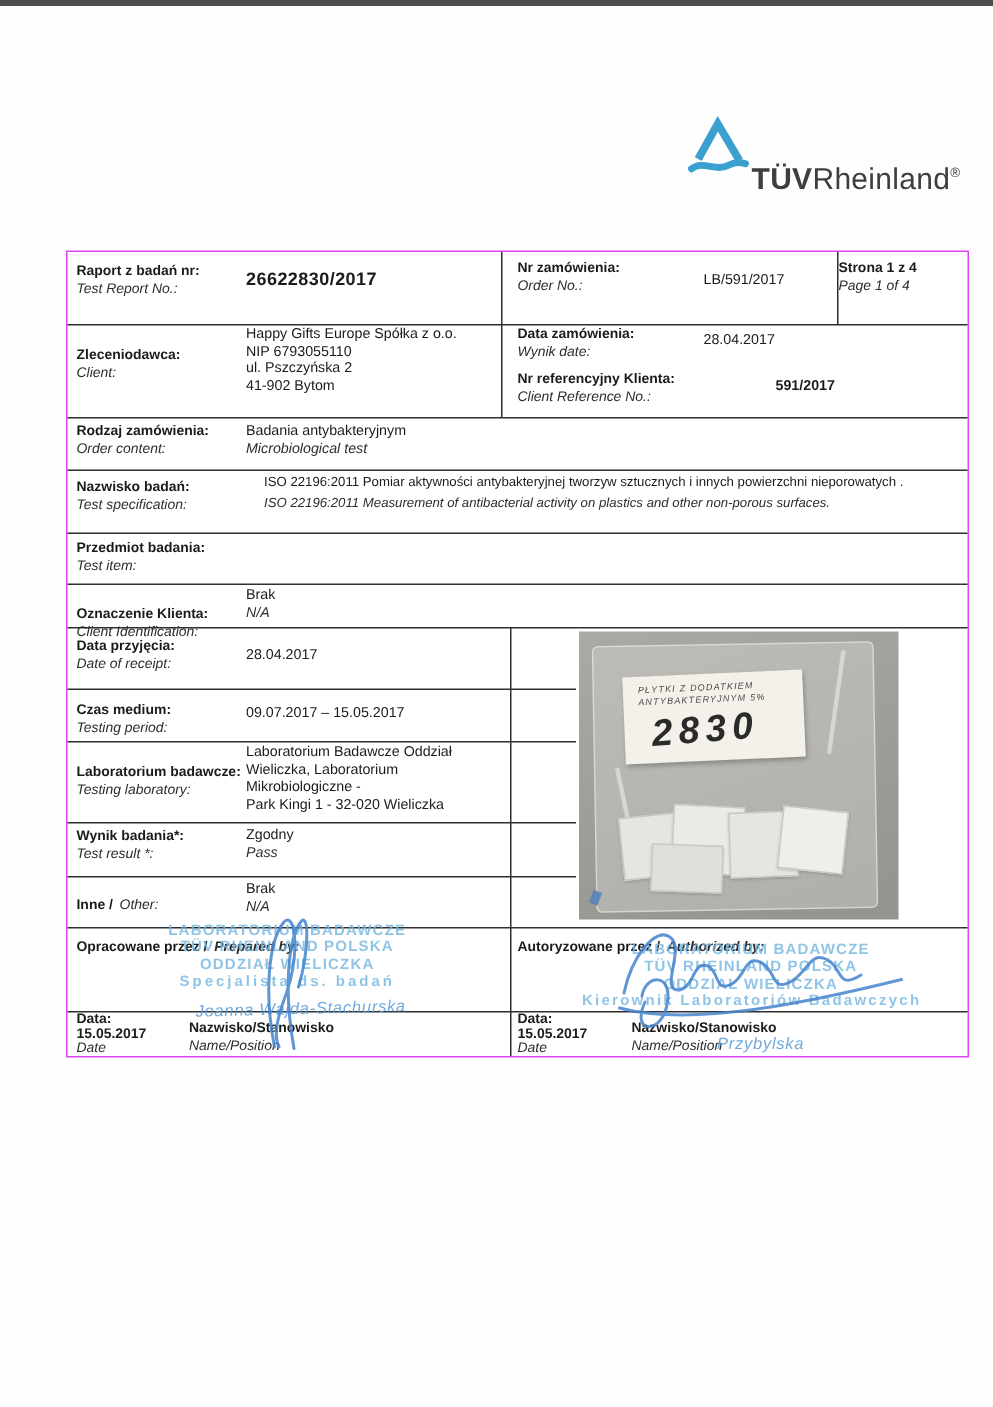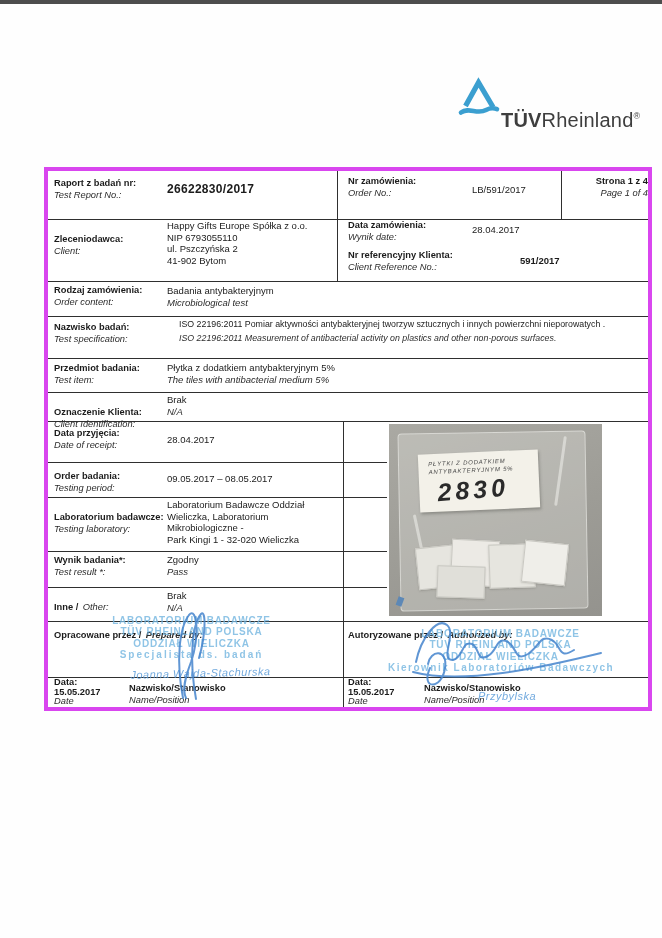--- a/index.html
+++ b/index.html
@@ -7,32 +7,32 @@
         font-family:"Liberation Sans",sans-serif;color:#1b1b1b;}
   .abs{position:absolute;}
   .topstrip{left:0;top:0;width:662px;height:4px;background:#4d4d4d;}
 
   
   .logo-text{left:501px;top:87px;font-size:20px;color:#3e3e3e;letter-spacing:.2px;margin-top:22px;}
   .logo-text b{font-weight:bold;}
   .logo-reg{font-size:9px;vertical-align:8px;}
 
   
-  .doc-table{left:44px;top:167px;width:600px;height:536px;border:4px solid #d946ef;background:#fff;}
+  .doc-table{left:44px;top:167px;width:600px;height:536px;border:1px solid #d946ef;background:#fff;}
   .hline{position:absolute;left:0;right:0;height:1px;background:#2f2f2f;}
   .vline{position:absolute;width:1px;background:#2f2f2f;}
 
   .lb{font-weight:bold;font-size:9.3px;line-height:11.5px;white-space:nowrap;}
   .li{font-style:italic;font-size:9.3px;line-height:11.5px;color:#2c2c2c;white-space:nowrap;}
   .v {font-size:9.5px;line-height:11.5px;white-space:nowrap;}
   .vi{font-size:9.5px;line-height:11.5px;font-style:italic;color:#2c2c2c;white-space:nowrap;}
   .vb{font-weight:bold;}
   .big{font-size:12px;font-weight:bold;letter-spacing:.3px;}
   .small{font-size:8.8px;padding-left:12px;}
-  .ctr{text-align:right;}
+  .ctr{text-align:left;}
 
   
   .photo{left:341px;top:253px;width:213px;height:192px;background:linear-gradient(160deg,#aaa9a3 0%,#9d9c96 55%,#94938e 100%);overflow:hidden;}
   .bag{position:absolute;left:10px;top:8px;width:186px;height:176px;background:rgba(222,221,215,.38);
        border:1px solid rgba(240,240,236,.55);border-radius:4px;transform:rotate(-1deg);}
   .glint{position:absolute;width:3px;background:rgba(245,245,242,.5);border-radius:2px;}
   .note{position:absolute;left:30px;top:28px;width:120px;height:58px;background:#f3f1e9;
         box-shadow:1px 2px 3px rgba(60,60,55,.35);transform:rotate(-2.5deg);}
   .scrawl{font-size:6px;letter-spacing:.8px;color:#4a4a4a;font-style:italic;line-height:8px;
           padding:6px 0 0 10px;white-space:nowrap;}
@@ -132,45 +132,41 @@
     </div>
     <div class="abs" style="left:119px;top:148px;">
       <div class="v small">ISO 22196:2011 Pomiar aktywności antybakteryjnej tworzyw sztucznych i innych powierzchni nieporowatych .</div>
       <div class="vi small" style="margin-top:2px;">ISO 22196:2011 Measurement of antibacterial activity on plastics and other non-porous surfaces.</div>
     </div>
 
     <div class="abs" style="left:6px;top:192px;">
       <div class="lb">Przedmiot badania:</div>
       <div class="li">Test item:</div>
     </div>
-    <div class="abs" style="left:119px;top:191px;">
-      <div class="v">Płytka z dodatkiem antybakteryjnym 5%</div>
-      <div class="vi">The tiles with antibacterial medium 5%</div>
-    </div>
 
     <div class="abs" style="left:6px;top:224px;margin-top:12px;">
       <div class="lb">Oznaczenie Klienta:</div>
       <div class="li">Client Identification:</div>
     </div>
     <div class="abs" style="left:119px;top:223px;">
       <div class="v">Brak</div>
       <div class="vi">N/A</div>
     </div>
 
     <div class="abs" style="left:6px;top:257px;">
       <div class="lb">Data przyjęcia:</div>
       <div class="li">Date of receipt:</div>
     </div>
     <div class="abs v" style="left:119px;top:263px;">28.04.2017</div>
 
     <div class="abs" style="left:6px;top:300px;">
-      <div class="lb">Order badania:</div>
+      <div class="lb">Czas medium:</div>
       <div class="li">Testing period:</div>
     </div>
-    <div class="abs v" style="left:119px;top:302px;">09.05.2017 – 08.05.2017</div>
+    <div class="abs v" style="left:119px;top:302px;">09.07.2017 – 15.05.2017</div>
 
     <div class="abs" style="left:6px;top:341px;">
       <div class="lb">Laboratorium badawcze:</div>
       <div class="li">Testing laboratory:</div>
     </div>
     <div class="abs" style="left:119px;top:328px;">
       <div class="v">Laboratorium  Badawcze Oddział</div>
       <div class="v">Wieliczka, Laboratorium</div>
       <div class="v">Mikrobiologiczne -</div>
       <div class="v">Park Kingi 1 - 32-020 Wieliczka</div>

